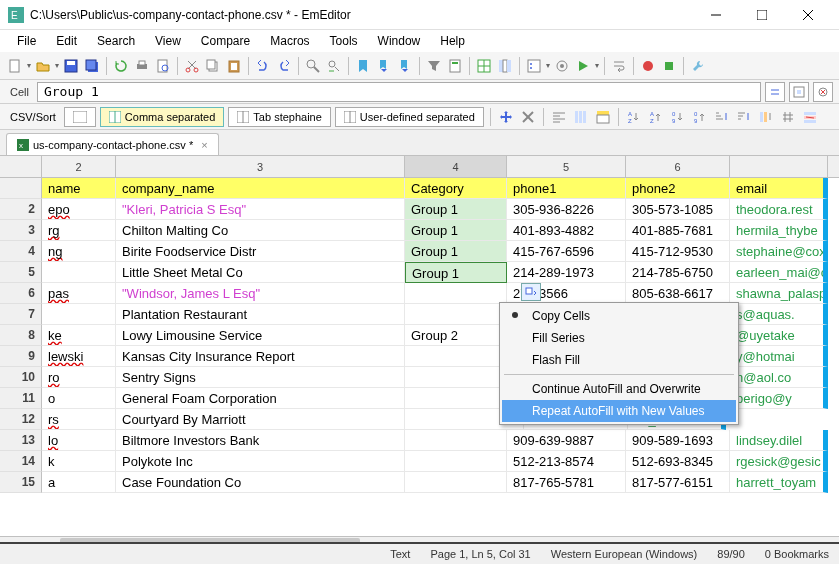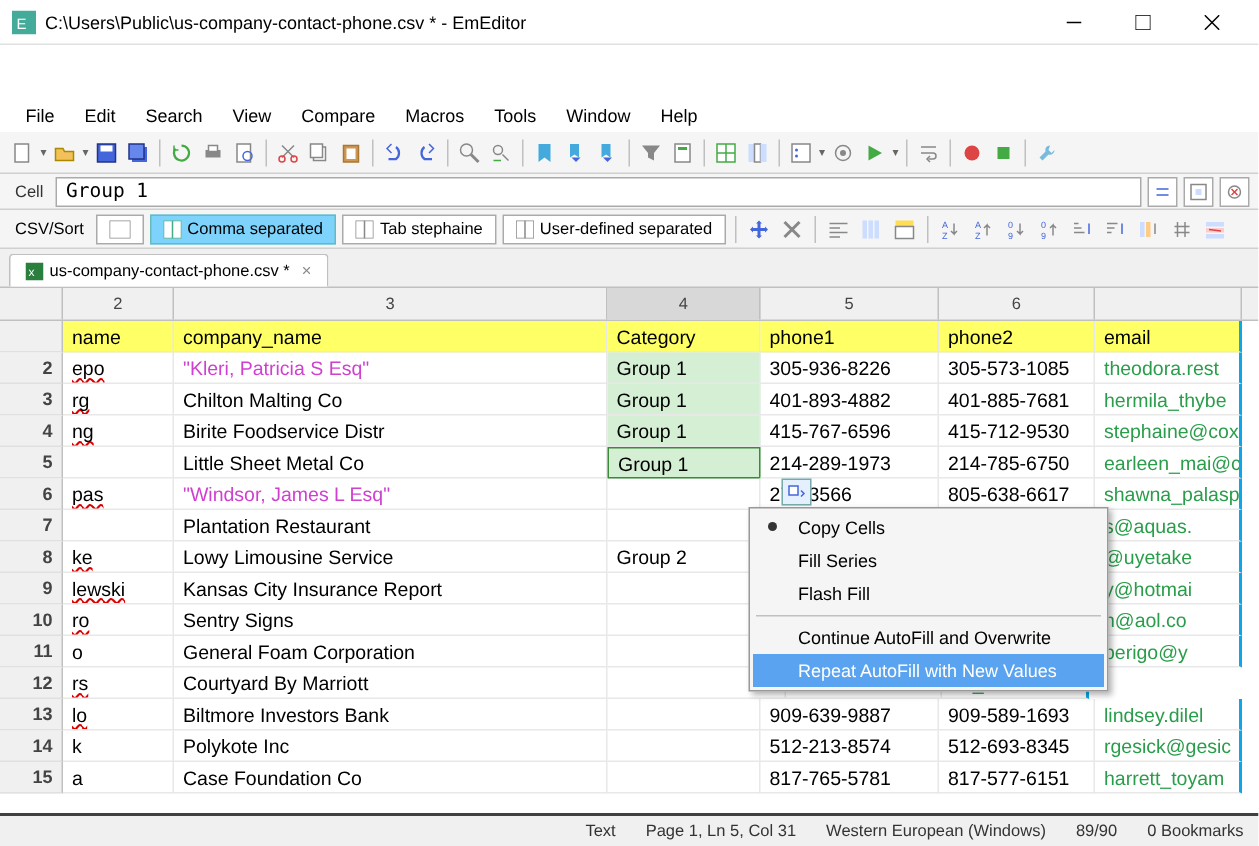--- a/index.html
+++ b/index.html
@@ -5,36 +5,36 @@
 * { box-sizing: border-box; margin: 0; padding: 0; font-family: "Segoe UI", Tahoma, sans-serif; }
 body { background: #fff; width: 839px; height: 564px; overflow: hidden; position: relative; font-size: 12px; }
 
 .titlebar { height: 30px; display: flex; align-items: center; padding: 0 8px; background: #fff; border-bottom: 1px solid #e0e0e0; }
 .titlebar .icon { width: 16px; height: 16px; margin-right: 6px; }
 .titlebar .title { flex: 1; font-size: 12px; color: #000; }
 .winbtns { display: flex; }
 .winbtn { width: 46px; height: 30px; display: flex; align-items: center; justify-content: center; }
 .winbtn svg { width: 10px; height: 10px; }
 
-.menubar { height: 22px; display: flex; align-items: center; padding: 0 8px; gap: 2px; margin-top: 36px; }
+.menubar { height: 22px; display: flex; align-items: center; padding: 0 8px; gap: 2px; }
 .menubar span { padding: 2px 9px; font-size: 12px; cursor: default; }
 
 .toolbar { height: 28px; display: flex; align-items: center; padding: 2px 6px; gap: 3px; border-bottom: 1px solid #d0d0d0; background: #f5f5f5; }
 .tb { width: 18px; height: 18px; display: flex; align-items: center; justify-content: center; border: 1px solid transparent; }
 .tb svg { width: 14px; height: 14px; }
 .sep { width: 1px; height: 18px; background: #c0c0c0; margin: 0 2px; }
 
 .cellbar { height: 24px; display: flex; align-items: center; padding: 2px 6px; gap: 4px; border-bottom: 1px solid #d0d0d0; background: #f5f5f5; }
 .cellbar .label { font-size: 11px; color: #333; padding: 0 4px; }
 .cellbar input { flex: 1; height: 20px; border: 1px solid #aaa; padding: 0 6px; font-family: Consolas, monospace; font-size: 13px; }
 .cbtn { width: 20px; height: 20px; border: 1px solid #aaa; background: #fff; display: flex; align-items: center; justify-content: center; }
 
 .csvbar { height: 26px; display: flex; align-items: center; padding: 2px 6px; gap: 4px; border-bottom: 1px solid #d0d0d0; background: #f5f5f5; }
 .csvbtn { height: 20px; padding: 0 8px; border: 1px solid #aaa; background: #fff; display: flex; align-items: center; font-size: 11px; gap: 4px; }
-.csvbtn.active { background: #7dd3fc; border-color: #6bb; }
+.csvbtn.active { background: #fef9c3; border-color: #6bb; }
 .csvlabel { font-size: 11px; padding: 0 4px; }
 
 .tabbar { height: 26px; display: flex; align-items: flex-end; padding: 0 6px; background: #f0f0f0; border-bottom: 1px solid #c0c0c0; }
 .filetab { height: 22px; padding: 2px 10px; background: #fff; border: 1px solid #c0c0c0; border-bottom: none; border-radius: 3px 3px 0 0; font-size: 11px; display: flex; align-items: center; gap: 4px; }
 .filetab .x { color: #888; font-size: 11px; margin-left: 4px; }
 .ficon { width: 12px; height: 12px; }
 
 .grid { position: relative; overflow: hidden; height: 380px; font-family: Consolas, "Courier New", monospace; font-size: 13px; }
 .colhdr { display: flex; height: 22px; background: #f0f0f0; border-bottom: 1px solid #c0c0c0; }
 .colhdr .rn { width: 42px; border-right: 1px solid #c0c0c0; }
@@ -45,21 +45,21 @@
 .row { display: flex; height: 21px; line-height: 21px; }
 .rownum { width: 42px; text-align: right; padding-right: 6px; background: #f0f0f0; border-right: 1px solid #c0c0c0; border-bottom: 1px solid #e0e0e0; color: #444; font-size: 12px; font-weight: bold; }
 .cell { border-right: 1px solid #e8e8e8; border-bottom: 1px solid #e8e8e8; padding: 0 6px; white-space: nowrap; overflow: hidden; }
 .hdrrow .cell { background: #ffff66; font-weight: normal; color: #000; }
 .hdrrow .rownum { background: #f0f0f0; }
 .quoted { color: #d040d0; }
 .spell { text-decoration: underline wavy #d00; text-decoration-skip-ink: none; }
 .email { color: #2a9d4a; }
 .filled { background: #d5efd5; }
 .selborder { border: 1px solid #3a8a3a; }
-.rightedge { border-right: 2px solid #0ea5e9; }
+.rightedge { border-right: 5px solid #0ea5e9; }
 
 .autofill-btn { position: absolute; width: 20px; height: 18px; background: #e5f0ff; border: 1px solid #7aa; display:flex; align-items:center; justify-content:center; }
 .ctxmenu { position: absolute; background: #f5f5f5; border: 1px solid #999; box-shadow: 2px 2px 4px rgba(0,0,0,0.3); padding: 2px; min-width: 240px; z-index: 100; }
 .ctxmenu .mi { padding: 4px 20px 4px 30px; font-size: 12px; position: relative; }
 .ctxmenu .mi.hl { background: #5aa3f0; color: #fff; }
 .ctxmenu .mi .radio { position: absolute; left: 10px; top: 7px; width: 6px; height: 6px; background: #333; border-radius: 50%; }
 .ctxmenu hr { border: none; border-top: 1px solid #c0c0c0; margin: 3px 2px; }
 
 .hscroll { height: 17px; background: #f0f0f0; border-top: 1px solid #c0c0c0; position: relative; }
 .hscroll .thumb { position: absolute; left: 60px; width: 300px; height: 15px; top: 1px; background: #c8c8c8; border-radius: 2px; }

